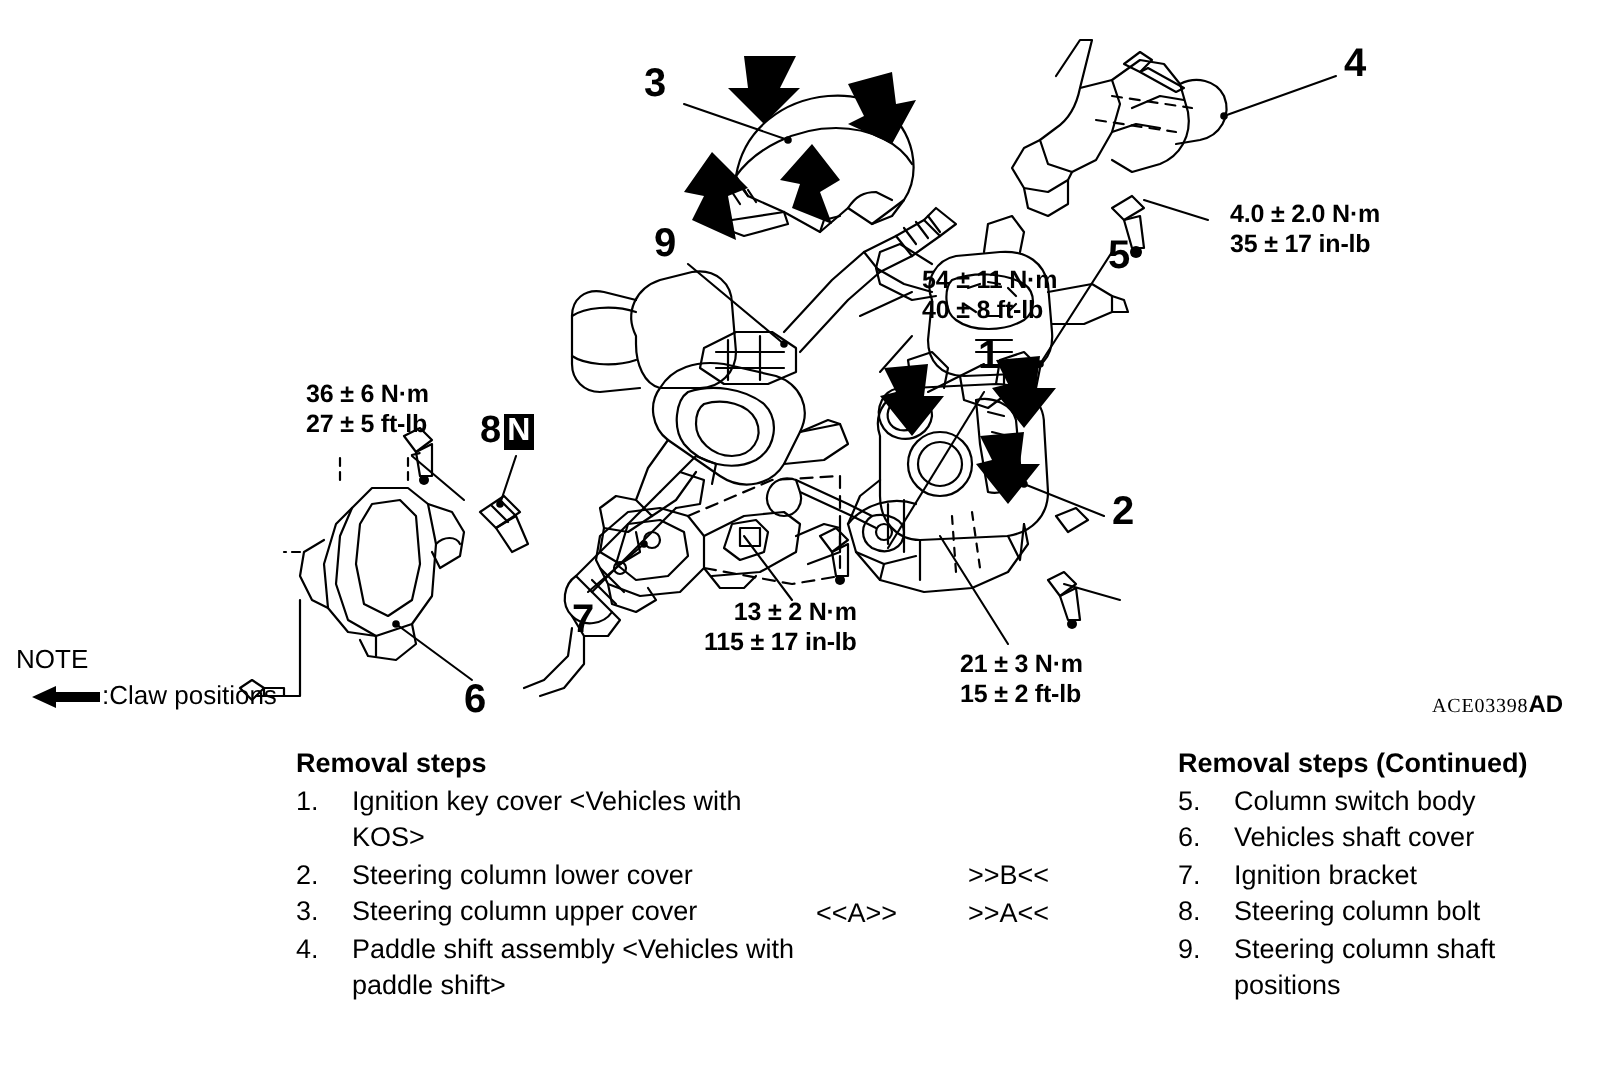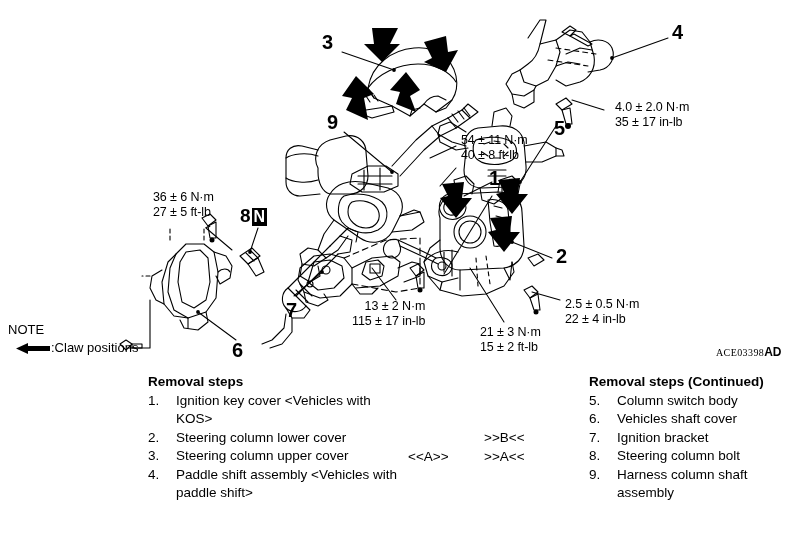--- a/index.html
+++ b/index.html
@@ -8,21 +8,21 @@
     width:806px;height:542px;position:relative;overflow:hidden;
     font-family:"Liberation Sans","DejaVu Sans",sans-serif;
     color:#000;
   }
   .stage{position:absolute;left:0;top:0;width:806px;height:542px;}
   svg.art{position:absolute;left:0;top:0;width:806px;height:542px;}
 
   
   .torque{
     position:absolute;
-    font-weight:normal;
+    font-weight:bold;
     font-size:12.5px;
     line-height:15px;
     white-space:nowrap;
     letter-spacing:-0.1px;
   }
   .callout{
     position:absolute;
     font-weight:bold;
     font-size:20px;
     line-height:20px;
@@ -366,24 +366,20 @@
   <div class="torque" style="left:352px;top:299px;text-align:right;">
     <div>13 ± 2 N·m</div>
     <div>115 ± 17 in-lb</div>
   </div>
 
   <div class="torque" style="left:480px;top:325px;">
     <div>21 ± 3 N·m</div>
     <div>15 ± 2 ft-lb</div>
   </div>
 
-  <div class="torque" style="left:565px;top:297px;">
-    <div>2.5 ± 0.5 N·m</div>
-    <div>22 ± 4 in-lb</div>
-  </div>
 
   <div class="note-label" style="left:8px;top:322px;">NOTE</div>
   <div class="claw-line" style="left:16px;top:340px;">
     <span class="claw-arrow">
       <svg width="34" height="11" viewBox="0 0 34 11" style="display:block">
         <polygon points="0,5.5 12,0 12,3 34,3 34,8 12,8 12,11" fill="#000"></polygon>
       </svg>
     </span>
     <span>:Claw positions</span>
   </div>
@@ -444,19 +440,19 @@
       <tr>
         <td class="num">7.</td>
         <td class="txt">Ignition bracket</td>
       </tr>
       <tr>
         <td class="num">8.</td>
         <td class="txt">Steering column bolt</td>
       </tr>
       <tr>
         <td class="num">9.</td>
-        <td class="txt">Harness column shaft assembly</td>
+        <td class="txt">Steering column shaft positions</td>
       </tr>
     </tbody>
       </table>
   </div>
 
 </div>
 
 </body></html>

